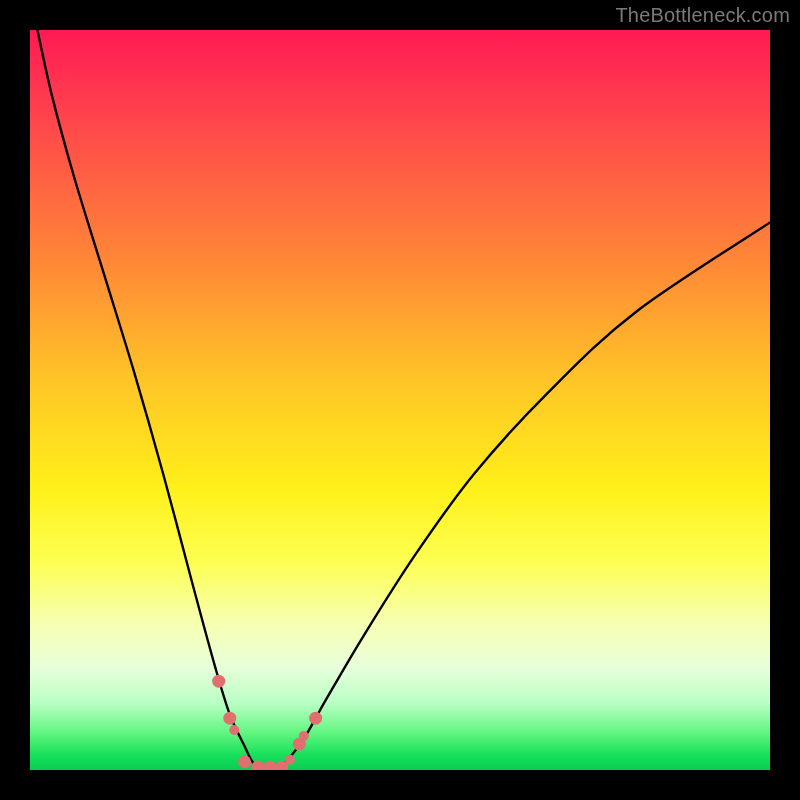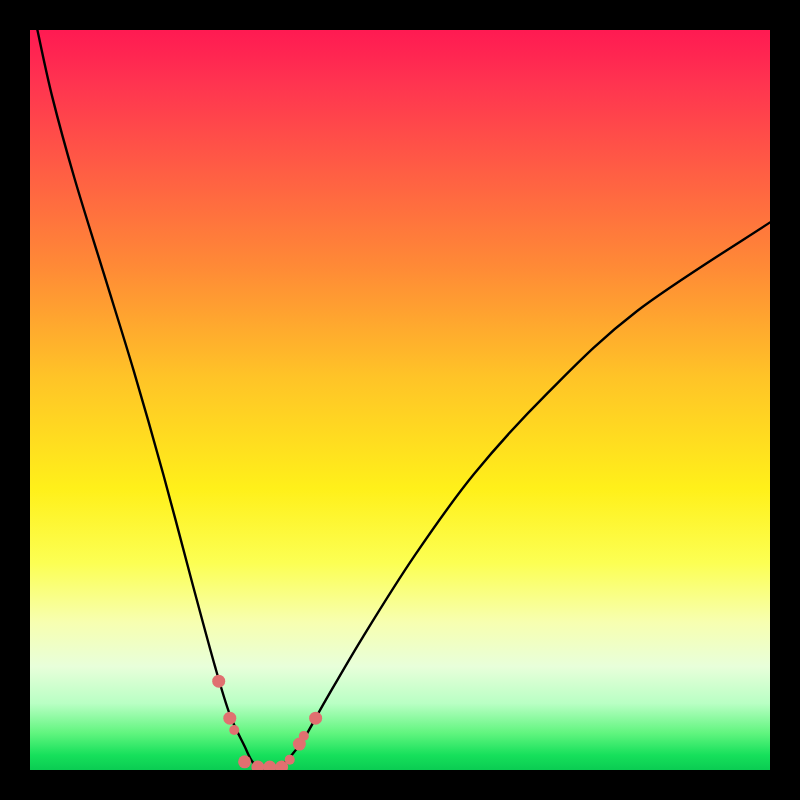--- a/index.html
+++ b/index.html
@@ -87,13 +87,14 @@
           <circle cx="239.76000000000002" cy="737.04" r="6.5" fill="#e07070" stroke="#b84b4b" stroke-width="0"></circle>
           <circle cx="251.60000000000002" cy="737.04" r="6.5" fill="#e07070" stroke="#b84b4b" stroke-width="0"></circle>
           <circle cx="259.74" cy="729.64" r="5" fill="#e07070" stroke="#b84b4b" stroke-width="0"></circle>
           <circle cx="269.36" cy="714.1" r="6.5" fill="#e07070" stroke="#b84b4b" stroke-width="0"></circle>
           <circle cx="273.8" cy="705.96" r="5" fill="#e07070" stroke="#b84b4b" stroke-width="0"></circle>
           <circle cx="285.64" cy="688.2" r="6.5" fill="#e07070" stroke="#b84b4b" stroke-width="0"></circle>
         </g>
     </svg>
   </div>
 
+  <div class="watermark">TheBottleneck.com</div>
 </div>
 
 </body></html>

